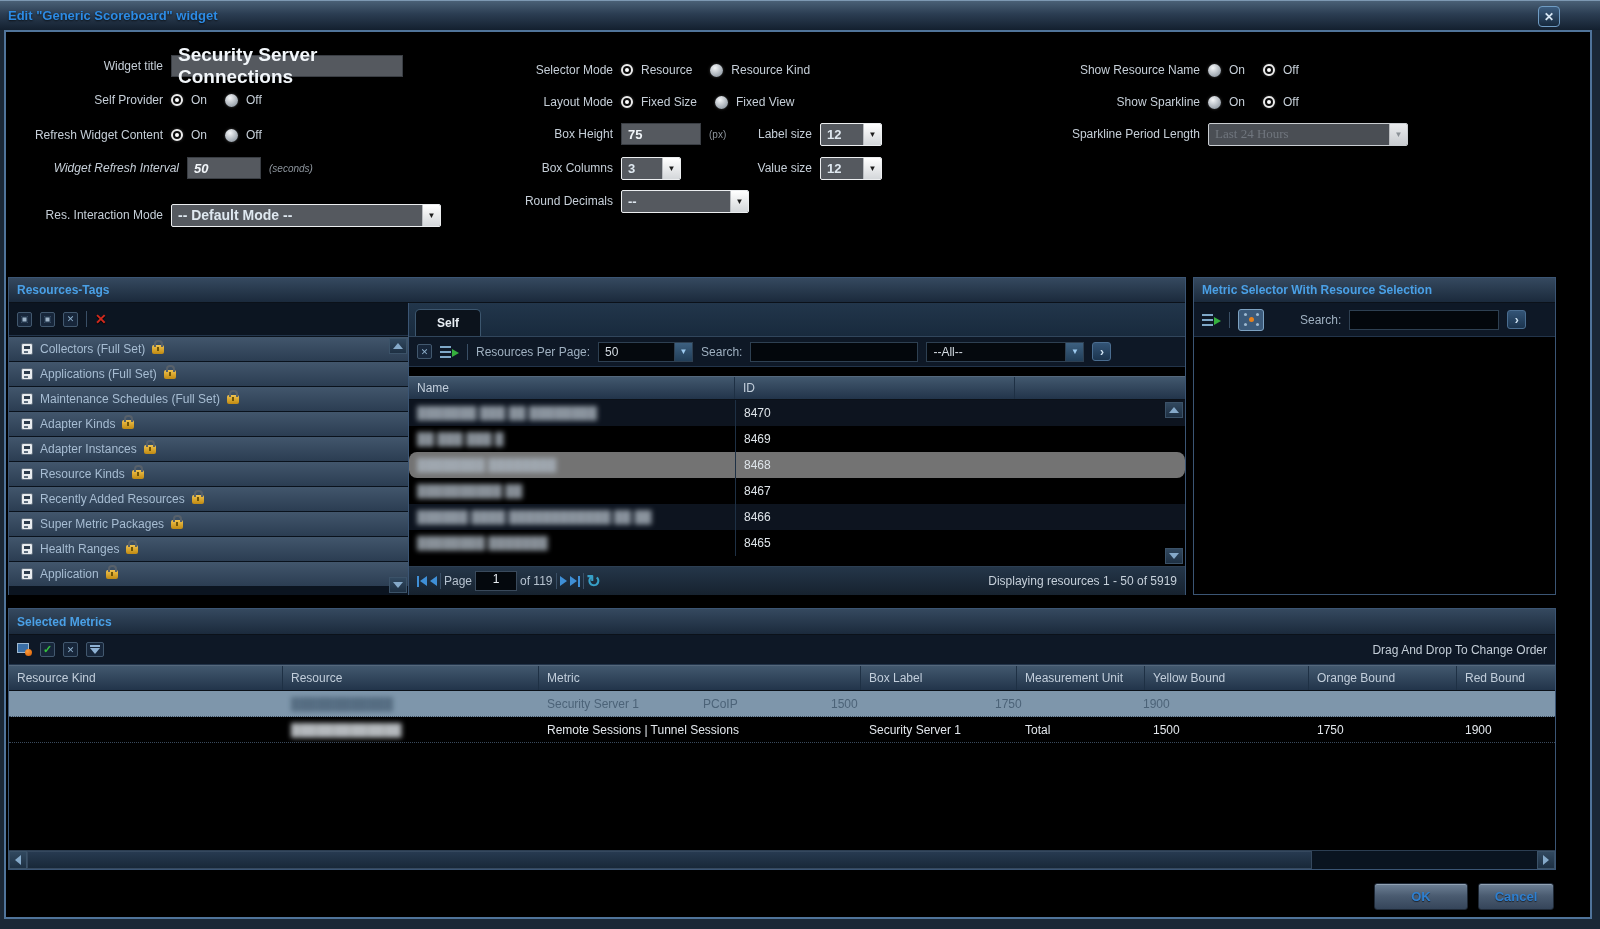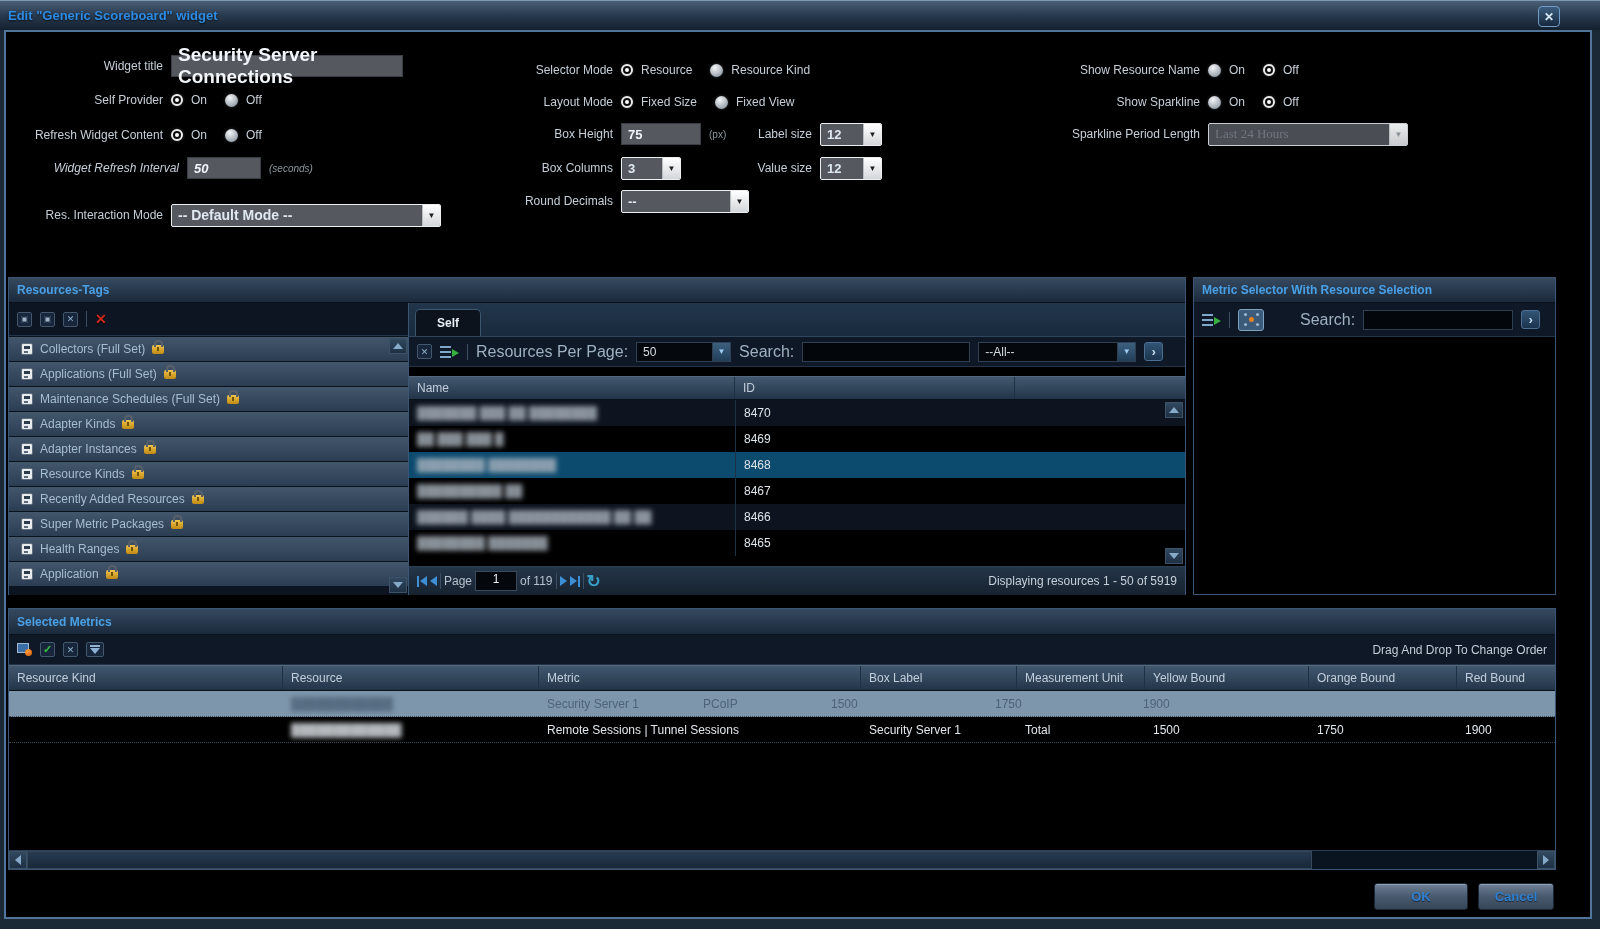--- a/index.html
+++ b/index.html
@@ -159,21 +159,21 @@
   
   .hscroll{position:absolute;left:0;right:0;bottom:0;height:19px;background:#0a1420;
     border-top:1px solid #2c3e52;display:flex;align-items:stretch;box-sizing:border-box;}
   .hthumb{background:linear-gradient(#273a50,#182838);border:1px solid #35485e;box-sizing:border-box;cursor:grab;}
   
   .fbtn{position:absolute;height:27px;border:1px solid #1e2835;border-radius:3px;
     background:linear-gradient(#6e8196,#4a5b70 48%,#35455a);box-shadow:inset 0 1px 0 #91a2b4;
     color:#2e7fd0;font-size:13px;font-weight:bold;display:flex;align-items:center;justify-content:center;
     text-shadow:0 1px 1px rgba(0,0,0,.55);box-sizing:border-box;cursor:pointer;}
   .hint{margin-left:auto;color:#c3cdd7;font-size:12px;}
-  .searchlabel{color:#9fb0c0;font-size:16px;}
+  .searchlabel{color:#9fb0c0;font-size:12px;}
 </style>
 </head>
 <body>
 
 <div class="titlebar">
   <span class="title">Edit "Generic Scoreboard" widget</span>
   <span class="close-btn">✕</span>
 </div>
 
 <div class="frame"></div>
@@ -387,21 +387,21 @@
       </div>
       <div style="position:absolute;left:0;right:0;top:97px;bottom:29px;overflow:hidden;background:#000;">
         <div class="lrow" style="background:#0d141f;">
           <span class="cell blur" style="width:326px;color:#aab4be;">███████ ███ ██ ████████</span>
           <span class="cell" style="width:280px;color:#dfe5ea;border-left:1px solid #1e3044;">8470</span>
         </div>
         <div class="lrow" style="background:#000;">
           <span class="cell blur" style="width:326px;color:#aab4be;">██ ███ ███ █</span>
           <span class="cell" style="width:280px;color:#dfe5ea;border-left:1px solid #1e3044;">8469</span>
         </div>
-        <div class="lrow" style="background:#0c4a6e;">
+        <div class="lrow" style="background:#737373;border-radius:8px;">
           <span class="cell blur" style="width:326px;color:#aab4be;">████████ ████████</span>
           <span class="cell" style="width:280px;color:#dfe5ea;border-left:1px solid #1e3044;">8468</span>
         </div>
         <div class="lrow" style="background:#000;">
           <span class="cell blur" style="width:326px;color:#aab4be;">██████████ ██</span>
           <span class="cell" style="width:280px;color:#dfe5ea;border-left:1px solid #1e3044;">8467</span>
         </div>
         <div class="lrow" style="background:#0d141f;">
           <span class="cell blur" style="width:326px;color:#aab4be;">██████ ████ ████████████ ██ ██</span>
           <span class="cell" style="width:280px;color:#dfe5ea;border-left:1px solid #1e3044;">8466</span>

